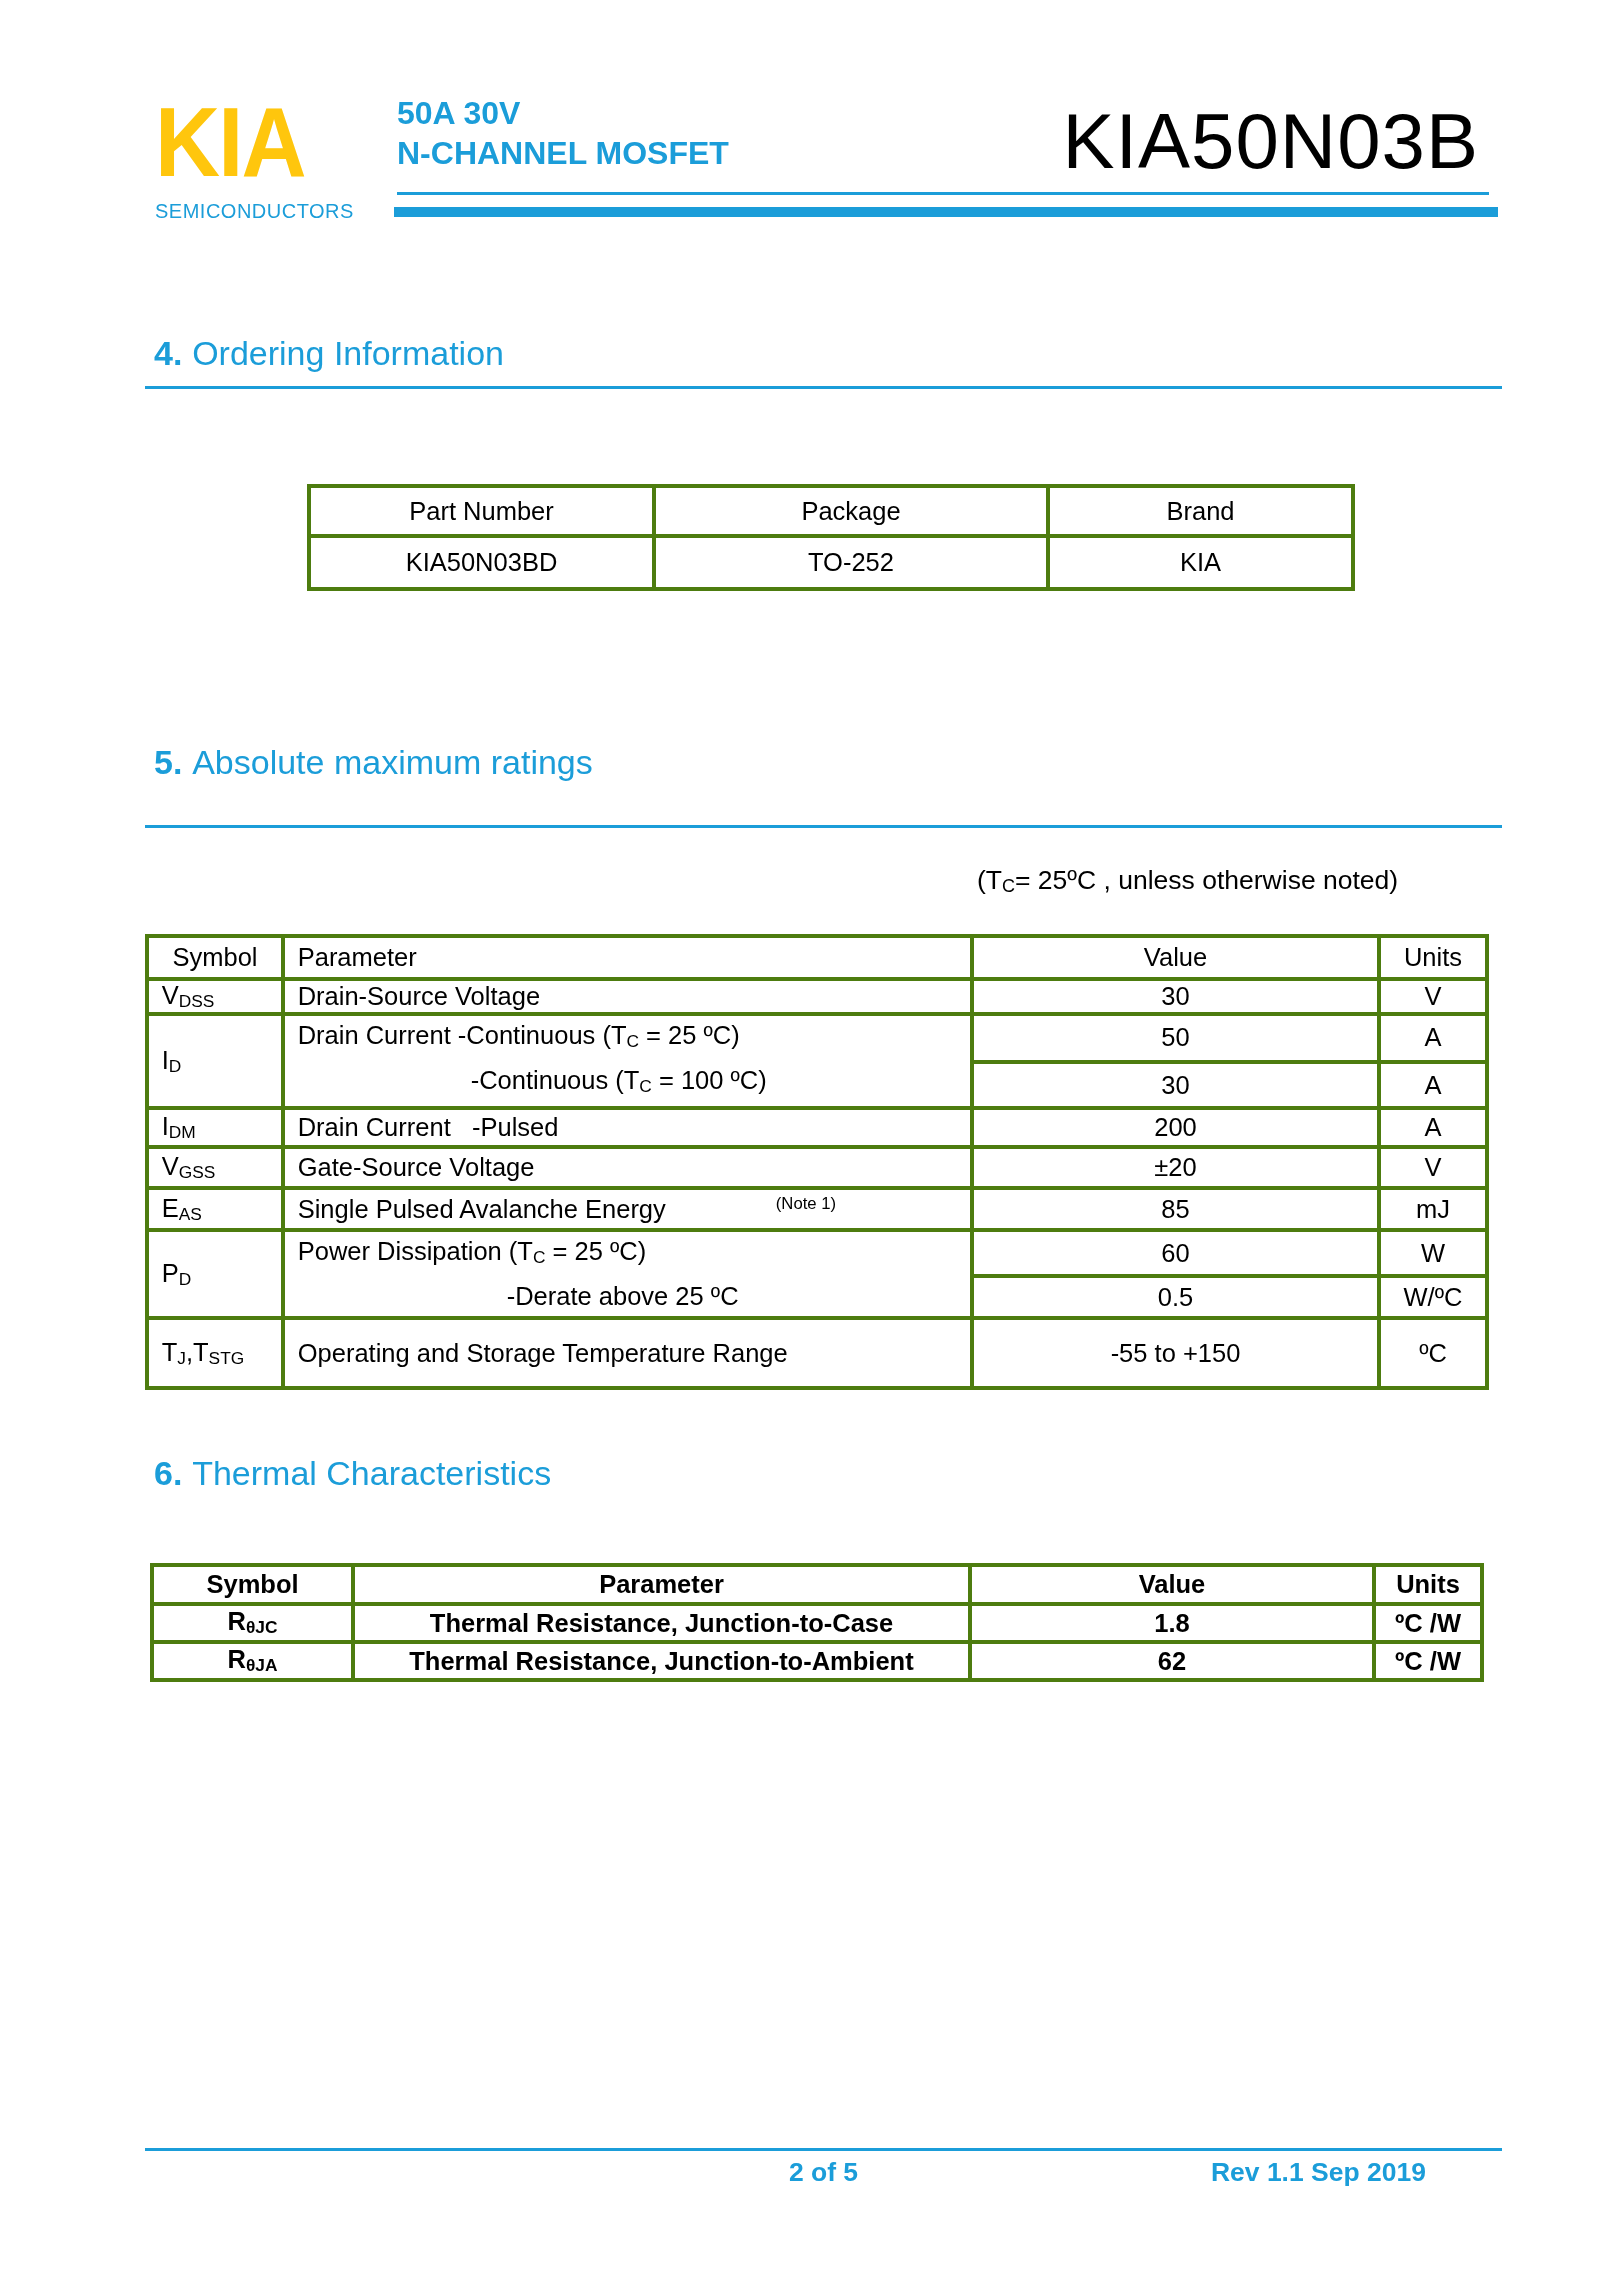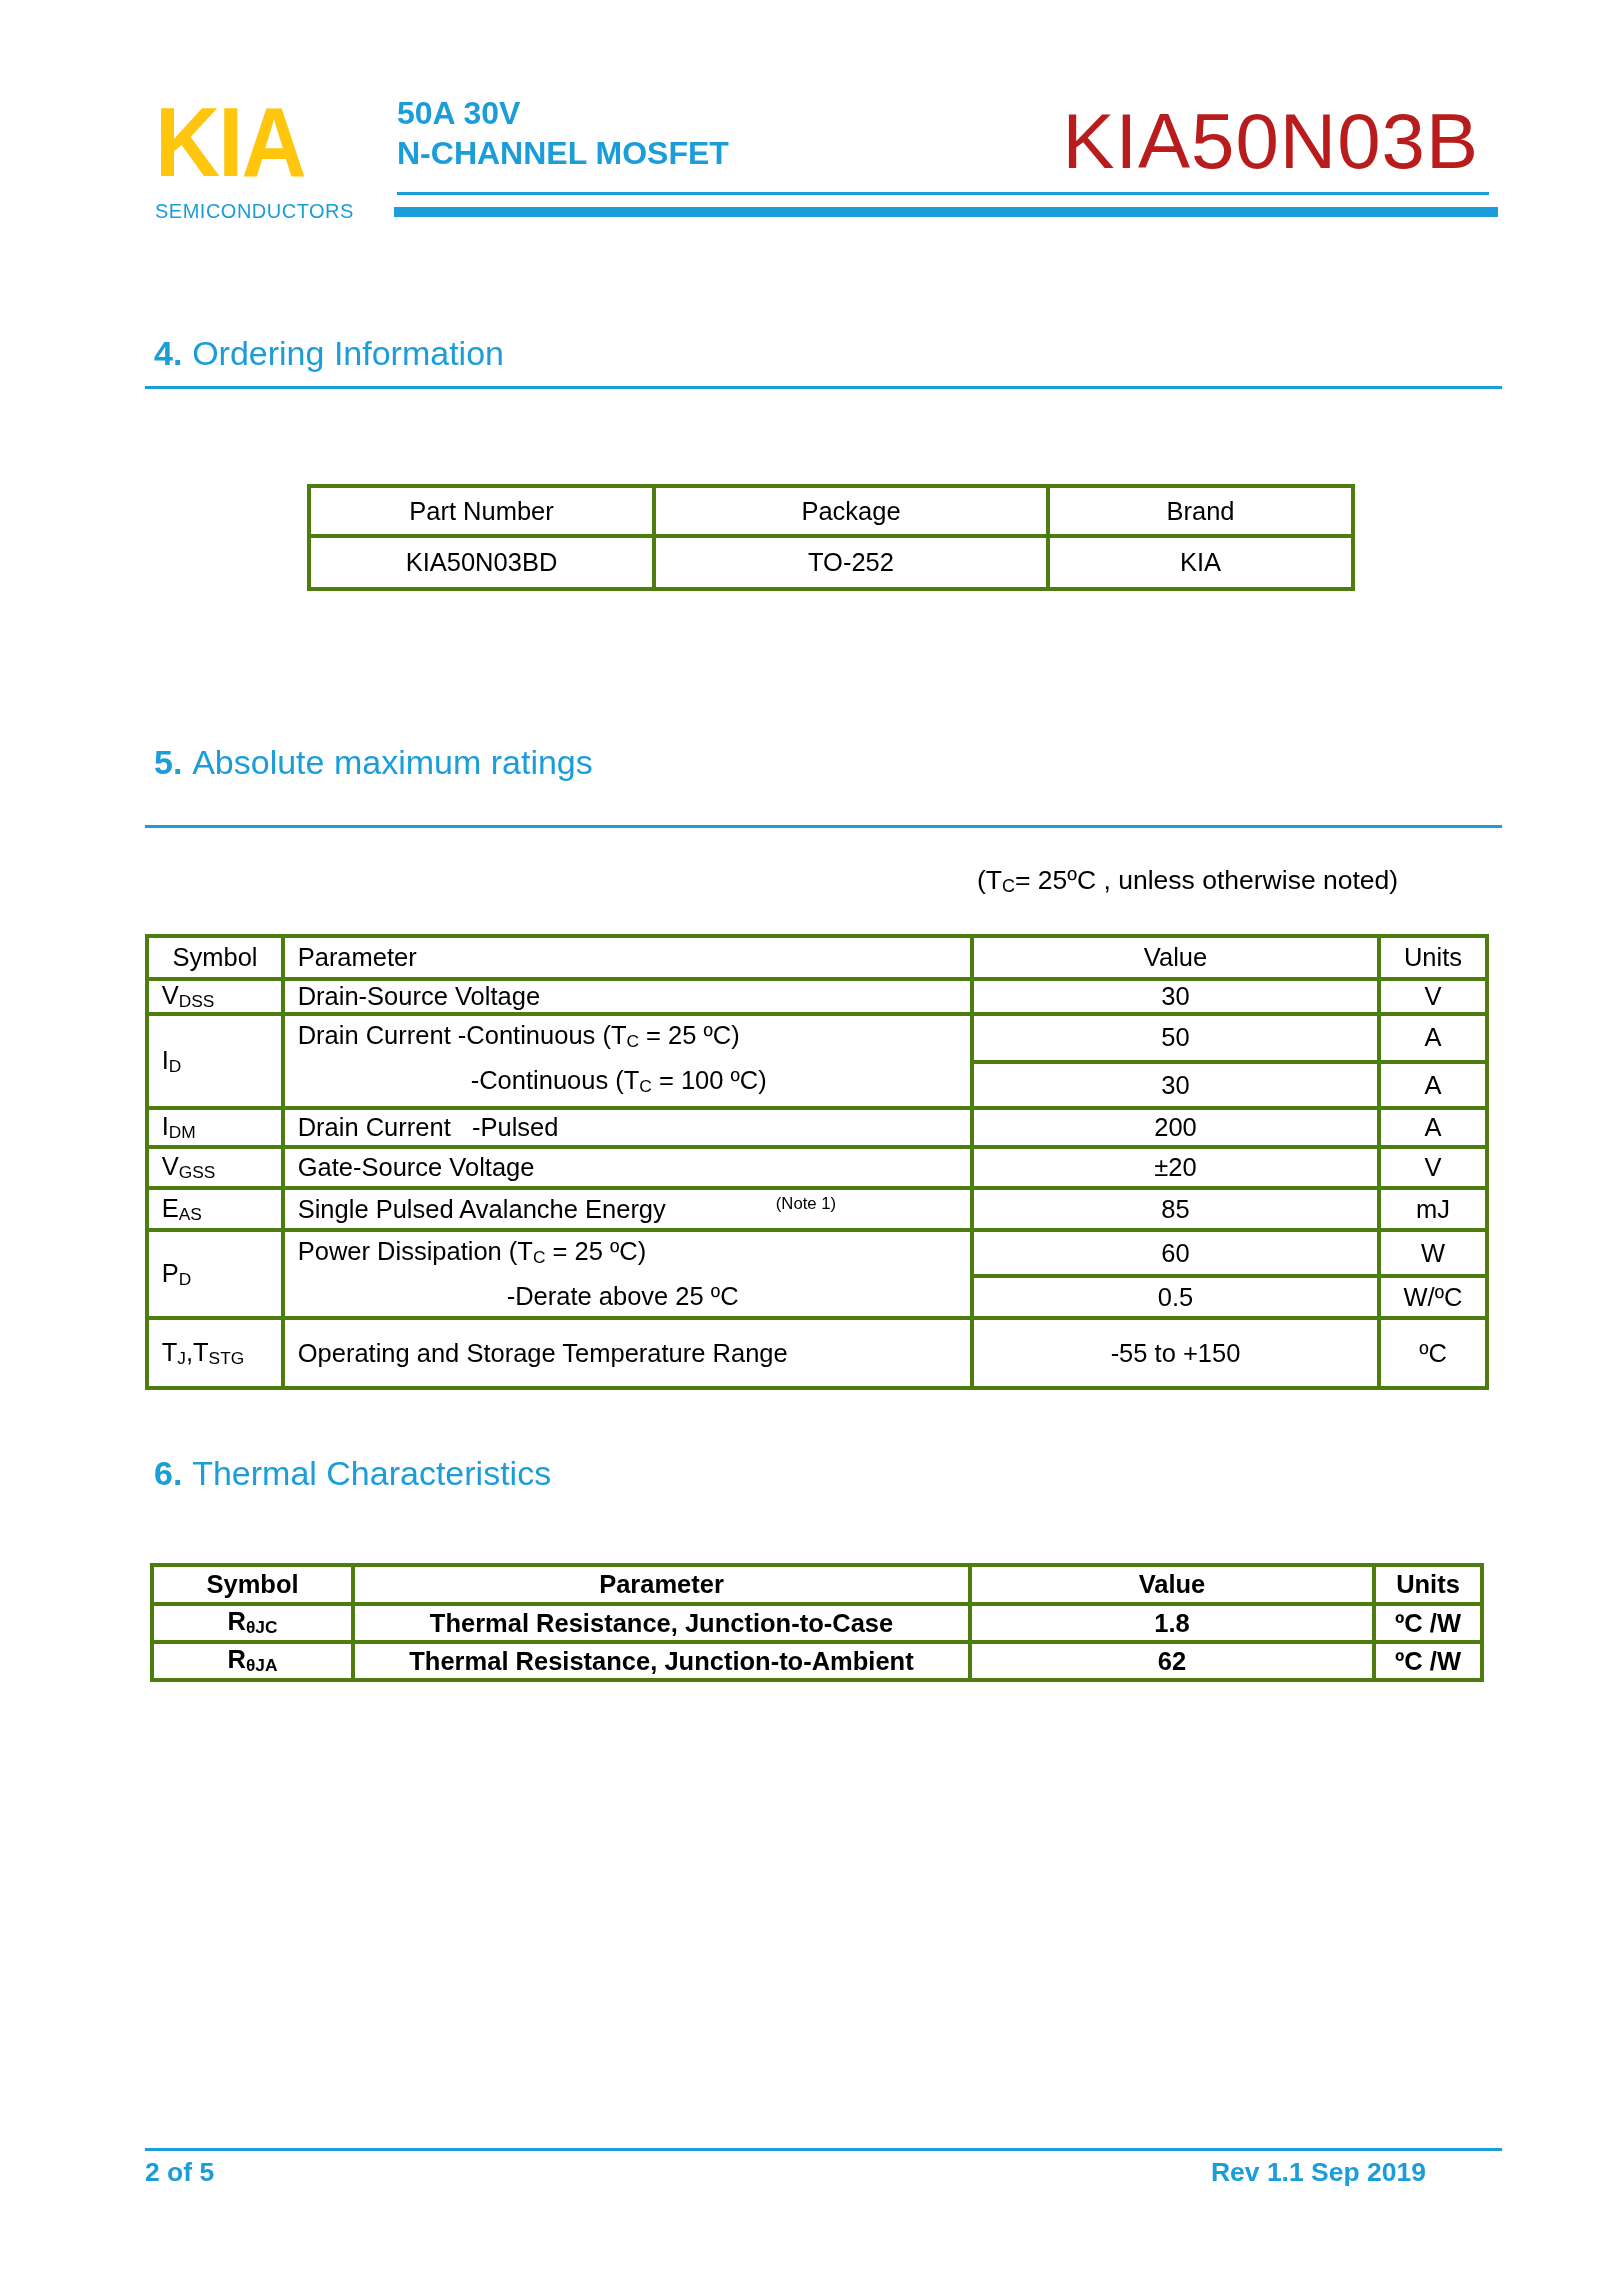--- a/index.html
+++ b/index.html
@@ -9,21 +9,21 @@
     -webkit-font-smoothing:antialiased;
   }
   .abs{position:absolute;}
   
   .logo-text{
     font-size:98px;font-weight:bold;line-height:98px;color:#ffc60d;
     transform:scaleX(.92);transform-origin:left top;letter-spacing:-2px;
   }
   .logo-tagline{font-size:20px;line-height:20.6px;color:#1b9dd9;letter-spacing:0.5px;}
   .subtitle{font-size:32px;font-weight:bold;line-height:40px;color:#1b9dd9;}
-  .part-number{font-size:78px;line-height:78px;color:#b91c1c;letter-spacing:1px;}
+  .part-number{font-size:78px;line-height:78px;color:#000000;letter-spacing:1px;}
   .rule{background:#1b9dd9;}
   
   .heading{font-size:34px;line-height:37px;color:#1b9dd9;white-space:nowrap;}
   .heading .hnum{font-weight:bold;}
   .heading .htitle{font-weight:normal;margin-left:9.8px;}
   .condition{font-size:26.5px;line-height:29px;color:#000;white-space:nowrap;}
   .condition sub{font-size:.68em;}
   
   table{border-collapse:collapse;table-layout:fixed;}
   table.dt{border:2.9px solid #000;}
@@ -195,15 +195,15 @@
   <tr style="height:38px;">
     <td class="c"><span>R</span><sub>θJA</sub></td>
     <td class="c">Thermal Resistance, Junction-to-Ambient</td>
     <td class="c">62</td>
     <td class="c">ºC /W</td>
   </tr>
 </tbody>
   </table>
 
 <div class="abs rule" style="left:145px;top:2148px;width:1357px;height:2.9px;"></div>
-<div class="abs footer-text" style="left:145px;top:2158px;width:1357px;text-align:left;">2 of 5</div>
+<div class="abs footer-text" style="left:145px;top:2158px;width:1357px;text-align:center;">2 of 5</div>
 <div class="abs footer-text" style="right:194px;top:2158px;">Rev 1.1 Sep 2019</div>
 
 
 </body></html>

